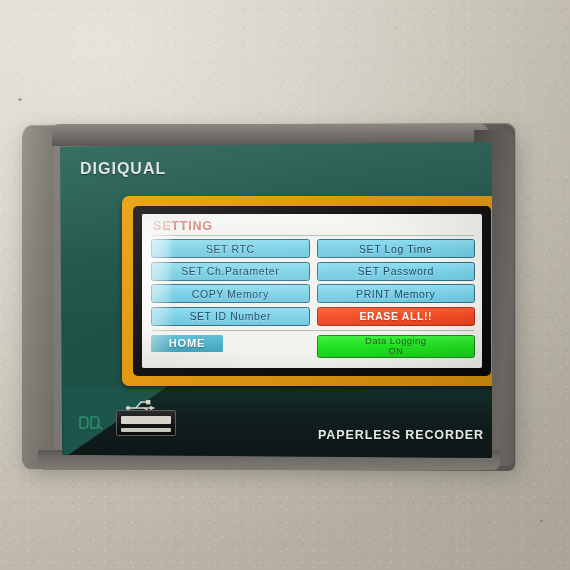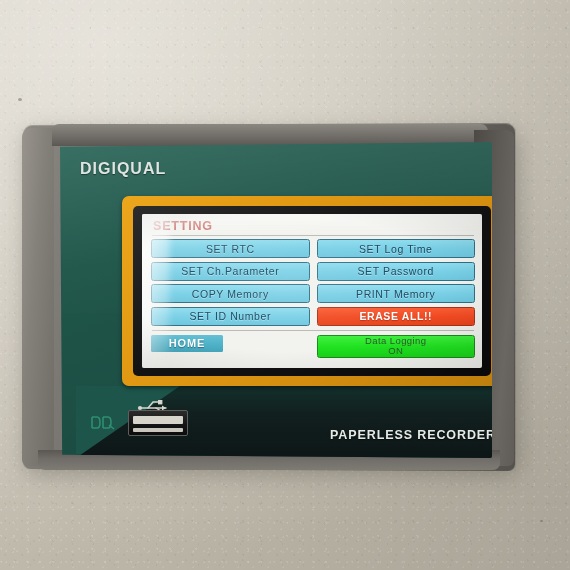--- a/index.html
+++ b/index.html
@@ -124,21 +124,21 @@
     clip-path: polygon(0% 1.5%, 100% 0%, 100% 100%, 0.5% 99%);
   }
   .faceplate-gloss {
     position: absolute;
     left: 0; top: 0; right: 0; height: 54%;
     background: linear-gradient(175deg, rgba(255,255,255,.10) 0%, rgba(255,255,255,.02) 60%, rgba(255,255,255,0) 100%);
   }
   
   .lower-panel {
     position: absolute;
-    left: 16px; bottom: 0;
+    left: 4px; bottom: 0;
     width: 100%; height: 72px;
     background: linear-gradient(180deg, #13302c 0%, #111f1e 40%, #0d1616 100%);
   }
   .lower-panel-wedge {
     position: absolute;
     left: 0; top: 0;
     width: 0; height: 0;
     border-left: 104px solid #1d554a;
     border-bottom: 72px solid transparent;
   }

